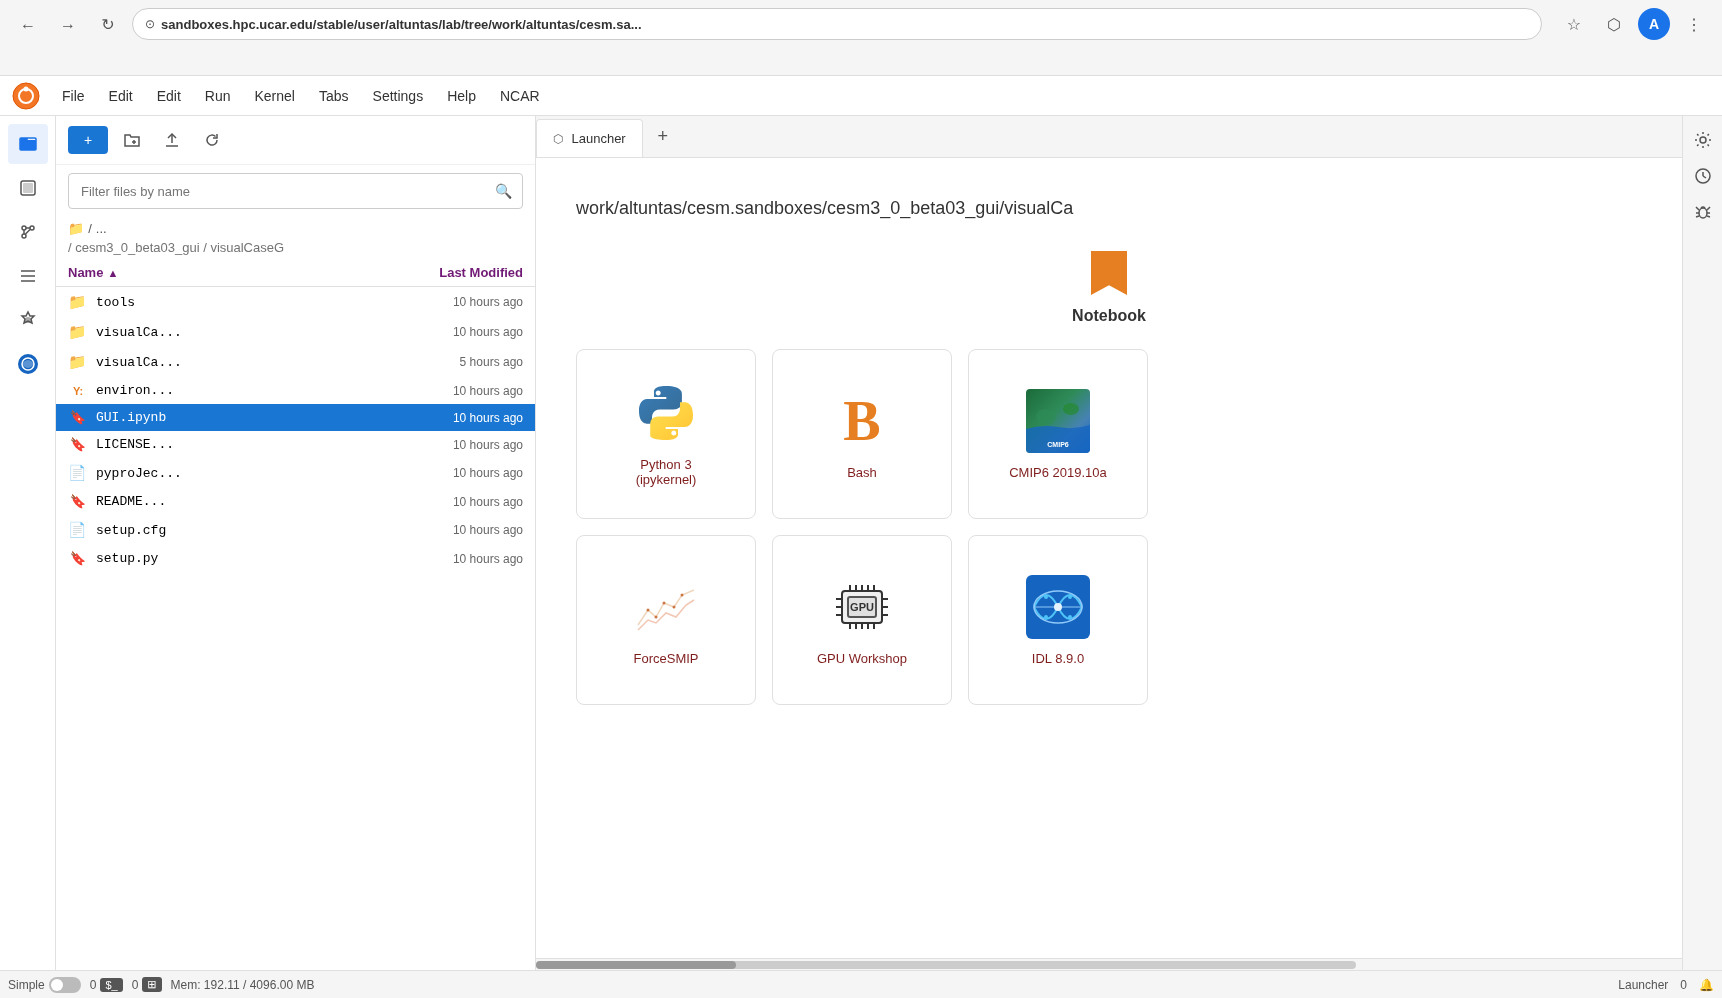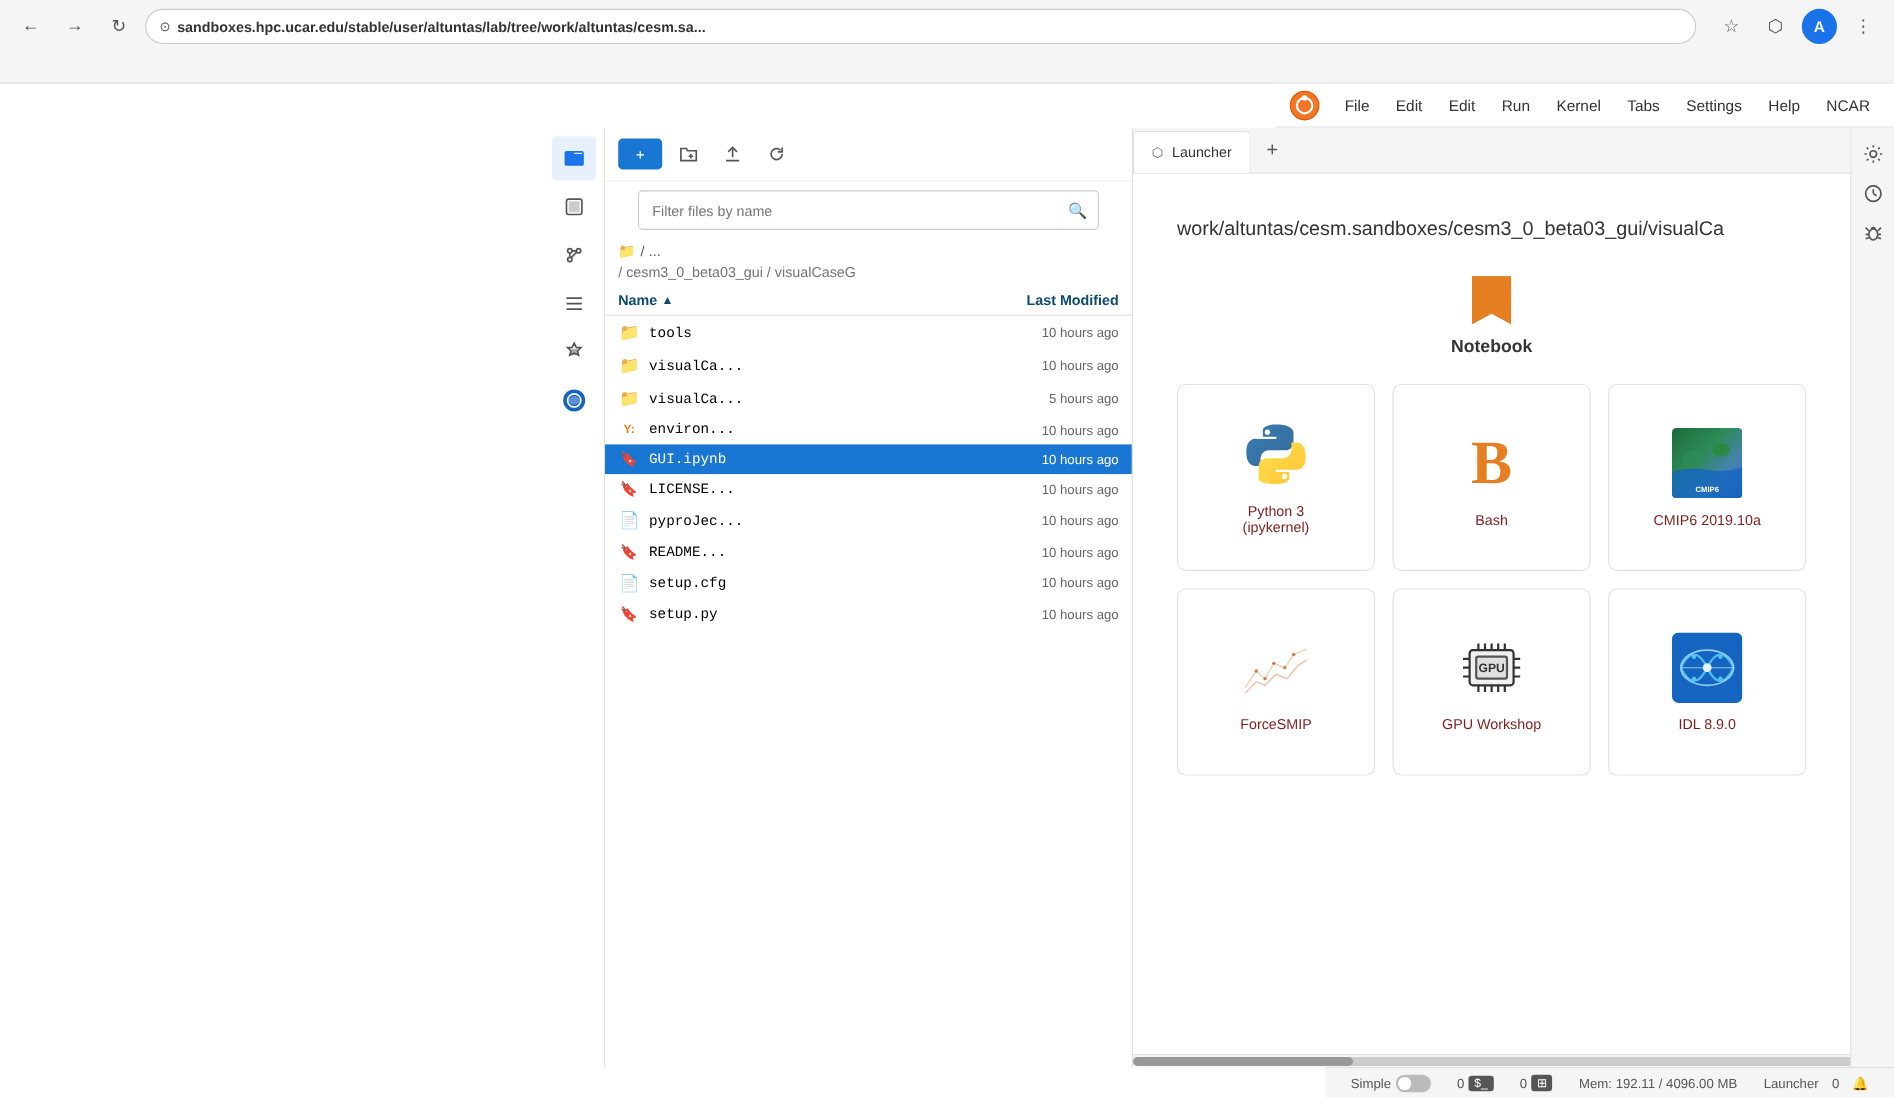--- a/index.html
+++ b/index.html
@@ -11,45 +11,45 @@
     .browser-nav-btn { width: 32px; height: 32px; border-radius: 50%; border: none; background: transparent; cursor: pointer; display: flex; align-items: center; justify-content: center; color: #555; font-size: 16px; }
     .address-bar { flex: 1; height: 32px; border: 1px solid #ccc; border-radius: 20px; background: #fff; display: flex; align-items: center; padding: 0 12px; gap: 6px; font-size: 13px; }
     .address-bar .secure-icon { color: #555; font-size: 12px; }
     .address-bar .url-text { color: #333; }
     .address-bar .url-text span { font-weight: 600; }
     .browser-actions { display: flex; align-items: center; gap: 8px; margin-left: 8px; }
     .browser-action-btn { width: 32px; height: 32px; border-radius: 50%; border: none; background: transparent; cursor: pointer; display: flex; align-items: center; justify-content: center; color: #555; font-size: 16px; }
     .browser-action-btn.avatar { background: #1a73e8; color: white; font-weight: 600; font-size: 14px; }
 
     
-    .app-container { display: flex; flex-direction: column; height: calc(998px - 76px); align-items: flex-end; }
+    .app-container { display: flex; flex-direction: column; height: calc(998px - 76px); }
 
     
     .menu-bar { height: 40px; background: #fff; border-bottom: 1px solid #e0e0e0; display: flex; align-items: center; padding: 0 12px; gap: 4px; }
     .menu-logo { width: 28px; height: 28px; margin-right: 8px; }
     .menu-item { padding: 4px 10px; border-radius: 4px; cursor: pointer; color: #333; font-size: 14px; }
 
     
     .main-content { display: flex; flex: 1; overflow: hidden; }
 
     
     .icon-sidebar { width: 56px; background: #fff; border-right: 1px solid #e0e0e0; display: flex; flex-direction: column; align-items: center; padding: 8px 0; gap: 4px; }
     .icon-sidebar-btn { width: 40px; height: 40px; border-radius: 4px; border: none; background: transparent; cursor: pointer; display: flex; align-items: center; justify-content: center; color: #555; font-size: 18px; }
     .icon-sidebar-btn.active { background: #e8f0fe; color: #1a73e8; }
 
     
     .file-panel { width: 480px; background: #fff; border-right: 1px solid #e0e0e0; display: flex; flex-direction: column; overflow: hidden; }
     .file-panel-toolbar { padding: 8px 12px; display: flex; align-items: center; gap: 8px; border-bottom: 1px solid #f0f0f0; }
     .new-btn { background: #1976d2; color: white; border: none; border-radius: 4px; padding: 6px 16px; cursor: pointer; display: flex; align-items: center; gap: 6px; font-size: 14px; font-weight: 500; }
     .toolbar-icon-btn { width: 32px; height: 32px; border: none; background: transparent; cursor: pointer; display: flex; align-items: center; justify-content: center; color: #555; font-size: 16px; border-radius: 4px; }
-    .search-box { margin: 8px 30px; position: relative; }
+    .search-box { margin: 8px 12px; position: relative; }
     .search-input { width: 100%; height: 36px; border: 1px solid #ccc; border-radius: 4px; padding: 0 36px 0 12px; font-size: 13px; color: #888; outline: none; }
     .search-icon { position: absolute; right: 10px; top: 50%; transform: translateY(-50%); color: #888; font-size: 14px; }
     .breadcrumb { padding: 4px 12px; display: flex; align-items: center; gap: 4px; font-size: 13px; color: #555; }
-    .file-table-header { display: flex; padding: 6px 12px; border-bottom: 1px solid #e0e0e0; font-weight: 600; font-size: 13px; color: #0c4a6e; }
+    .file-table-header { display: flex; padding: 6px 12px; border-bottom: 1px solid #e0e0e0; font-weight: 600; font-size: 13px; color: #701a75; }
     .file-col-name { flex: 1; display: flex; align-items: center; gap: 4px; }
     .file-col-modified { width: 130px; text-align: right; }
     .file-list { flex: 1; overflow-y: auto; }
     .file-item { display: flex; align-items: center; padding: 6px 12px; cursor: pointer; font-size: 13px; }
     .file-item.selected { background: #1976d2; color: white; }
     .file-item.selected .file-modified { color: white; }
     .file-icon { width: 20px; margin-right: 8px; text-align: center; font-size: 15px; }
     .file-name { flex: 1; font-family: Liberation Mono, monospace; }
     .file-modified { width: 130px; text-align: right; color: #666; font-size: 12px; }
 
@@ -70,21 +70,21 @@
     .kernels-grid { display: grid; grid-template-columns: repeat(3, 180px); gap: 16px; }
     .kernel-card { width: 180px; height: 170px; border: 1px solid #e0e0e0; border-radius: 8px; display: flex; flex-direction: column; align-items: center; justify-content: center; gap: 12px; cursor: pointer; padding: 16px; transition: box-shadow 0.2s; }
     .kernel-icon { width: 64px; height: 64px; display: flex; align-items: center; justify-content: center; font-size: 48px; }
     .kernel-label { font-size: 13px; text-align: center; color: #7f1d1d; }
 
     
     .settings-sidebar { width: 40px; background: #f5f5f5; border-left: 1px solid #e0e0e0; display: flex; flex-direction: column; align-items: center; padding: 8px 0; gap: 4px; }
     .settings-btn { width: 32px; height: 32px; border-radius: 4px; border: none; background: transparent; cursor: pointer; display: flex; align-items: center; justify-content: center; color: #555; font-size: 16px; }
 
     
-    .status-bar { height: 28px; background: #f5f5f5; border-top: 1px solid #e0e0e0; display: flex; align-items: center; padding: 0 23px; gap: 24px; font-size: 12px; color: #555; }
+    .status-bar { height: 28px; background: #f5f5f5; border-top: 1px solid #e0e0e0; display: flex; align-items: center; padding: 0 8px; gap: 9px; font-size: 12px; color: #555; }
     .status-item { display: flex; align-items: center; gap: 4px; }
     .status-toggle { width: 32px; height: 16px; background: #bbb; border-radius: 8px; position: relative; cursor: pointer; }
     .status-toggle-knob { width: 12px; height: 12px; background: #fff; border-radius: 50%; position: absolute; top: 2px; left: 2px; }
     .status-badge { background: #555; color: white; border-radius: 3px; padding: 1px 5px; font-size: 11px; }
     .status-right { margin-left: auto; display: flex; align-items: center; gap: 12px; }
 
     
     .file-list::-webkit-scrollbar { width: 6px; }
     .file-list::-webkit-scrollbar-track { background: #f5f5f5; }
     .file-list::-webkit-scrollbar-thumb { background: #ccc; border-radius: 3px; }

